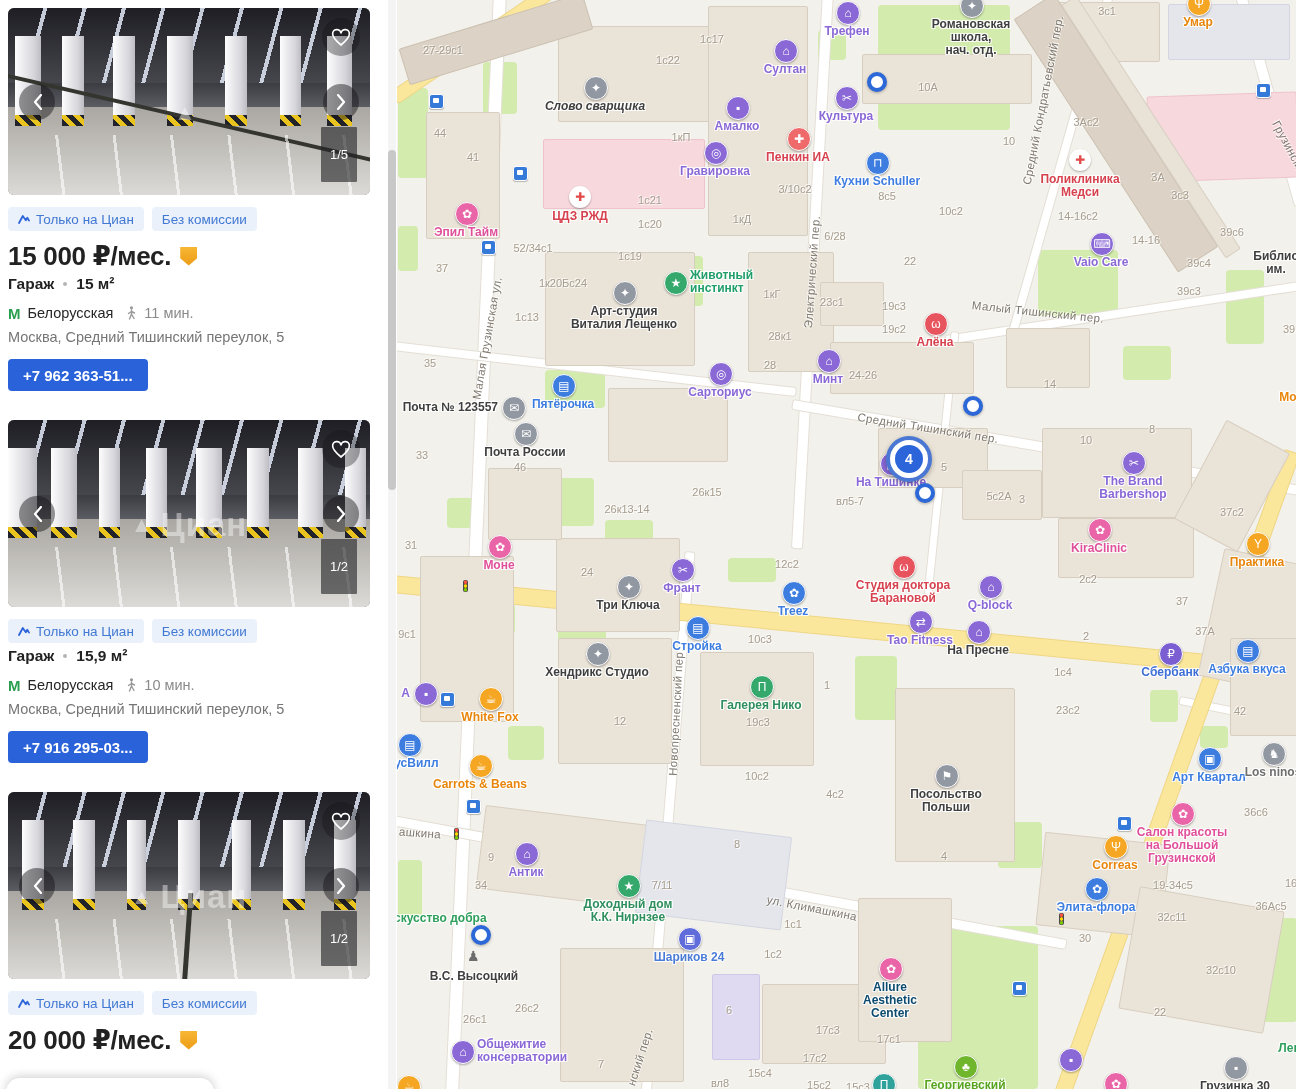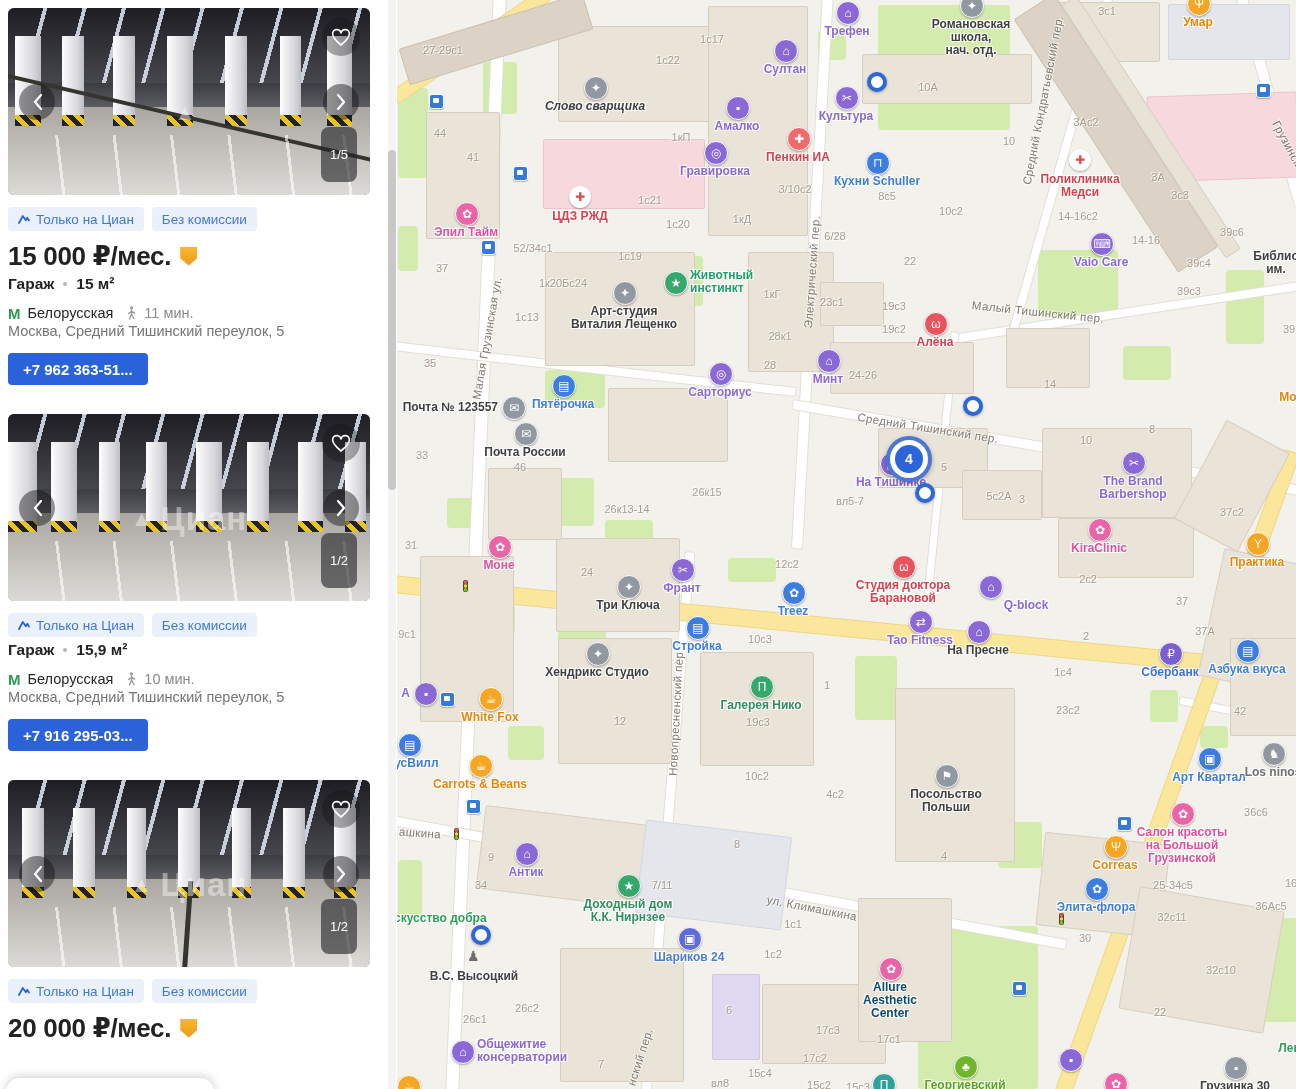--- a/index.html
+++ b/index.html
@@ -20,36 +20,36 @@
     background:repeating-linear-gradient(83deg,rgba(255,255,255,0) 0 54px,rgba(255,255,255,.8) 54px 57px);}
   .wm{position:absolute;left:50%;top:56%;transform:translate(-50%,-50%);display:flex;align-items:center;gap:7px;
     font-size:33px;font-weight:bold;color:rgba(255,255,255,.42);letter-spacing:1px;z-index:3;}
   .wm .wmlogo{font-size:22px;}
   .nav{position:absolute;top:50%;transform:translateY(-50%);width:36px;height:36px;border-radius:50%;
     background:rgba(18,18,20,.45);border:none;display:flex;align-items:center;justify-content:center;cursor:pointer;z-index:4;}
   .prev{left:11px}.next{right:11px}
   .fav{position:absolute;top:10px;right:10px;width:38px;height:38px;border-radius:50%;
     background:rgba(18,18,20,.35);border:none;display:flex;align-items:center;justify-content:center;cursor:pointer;z-index:4;}
   .counter{position:absolute;right:13px;bottom:13px;background:rgba(35,35,38,.62);color:#fff;
-    font-size:13px;padding:20px 9px;border-radius:8px;z-index:4;}
+    font-size:13px;padding:20px 9px;border-radius:1px;z-index:4;}
   .badges{display:flex;gap:8px;margin-top:12px;height:24px;}
   .badge{display:inline-flex;align-items:center;gap:6px;background:#eaf1fb;color:#4178d2;
     font-size:13.5px;padding:0 10px;border-radius:4px;height:24px;white-space:nowrap;}
   .price{margin-top:10px;height:30px;display:flex;align-items:center;gap:9px;
     font-size:26px;font-weight:bold;color:#222;letter-spacing:-.3px;}
   .shield{width:17px;height:19px;background:linear-gradient(#f7b733,#ec9b17);
     clip-path:polygon(0 0,100% 0,100% 62%,50% 100%,0 62%);display:inline-block;}
   .meta{margin-top:2px;height:22px;display:flex;align-items:center;gap:9px;font-size:15.5px;color:#222;}
   .meta b{font-weight:bold;}
   .dot{width:4px;height:4px;border-radius:50%;background:#b5b5b5;display:inline-block;}
   .metro{margin-top:8px;height:20px;display:flex;align-items:center;gap:7px;font-size:14.5px;color:#262626;}
   .mico{color:#2a9e4f;font-weight:bold;font-size:15px;}
   .walk{display:flex;align-items:center;margin-left:6px;}
   .wtime{color:#8a8a8a;}
-  .addr{height:18px;font-size:14.5px;color:#757575;}
+  .addr{margin-top:6px;height:18px;font-size:14.5px;color:#757575;}
   .phone{margin-top:12px;height:32px;padding:0 15px;background:#2962d9;border:none;border-radius:4px;
     color:#fff;font-size:15px;font-weight:bold;cursor:pointer;font-family:inherit;}
   #pscroll{position:absolute;left:388px;top:0;width:8px;height:1089px;background:#f4f4f4;}
   #pthumb{position:absolute;left:0;top:150px;width:8px;height:340px;background:#c8c8c8;border-radius:4px;}
   #bpopup{position:absolute;left:6px;top:1078px;width:208px;height:24px;background:#fff;
     border-radius:14px 14px 0 0;box-shadow:0 -2px 10px rgba(0,0,0,.18);z-index:60;}
   
   #map{position:absolute;left:397px;top:0;width:899px;height:1089px;overflow:hidden;background:#f3f1eb;}
   #maplayer{position:absolute;left:-397px;top:0;width:1296px;height:1089px;}
   .green{position:absolute;background:#d3ecae;border-radius:4px;z-index:1;}
@@ -169,21 +169,21 @@
         <div class="bld bld-b" style="left: 608px; top: 388px; width: 118px; height: 72px;"></div>
         <div class="bld bld-b" style="left: 488px; top: 468px; width: 72px; height: 70px;"></div>
         <div class="bld bld-b" style="left: 1196px; top: 430px; width: 70px; height: 110px; transform: rotate(28deg);"></div>
         <div class="bld bld-b" style="left: 962px; top: 470px; width: 78px; height: 48px;"></div>
         <div class="blabel" style="left: 443px; top: 50px;">27-29с1</div>
         <div class="blabel" style="left: 440px; top: 133px;">44</div>
         <div class="blabel" style="left: 473px; top: 157px;">41</div>
         <div class="blabel" style="left: 668px; top: 60px;">1с22</div>
         <div class="blabel" style="left: 681px; top: 137px;">1кП</div>
         <div class="blabel" style="left: 650px; top: 200px; text-align: right;">1с21</div>
-        <div class="blabel" style="left: 650px; top: 224px; margin-left: 28px;">1с20</div>
+        <div class="blabel" style="left: 650px; top: 224px;">1с20</div>
         <div class="blabel" style="left: 533px; top: 248px;">52/34с1</div>
         <div class="blabel" style="left: 630px; top: 256px;">1с19</div>
         <div class="blabel" style="left: 563px; top: 283px;">1к20Бс24</div>
         <div class="blabel" style="left: 527px; top: 317px;">1с13</div>
         <div class="blabel" style="left: 442px; top: 268px;">37</div>
         <div class="blabel" style="left: 430px; top: 363px;">35</div>
         <div class="blabel" style="left: 422px; top: 455px;">33</div>
         <div class="blabel" style="left: 520px; top: 467px;">46</div>
         <div class="blabel" style="left: 712px; top: 39px;">1с17</div>
         <div class="blabel" style="left: 795px; top: 189px;">3/10с2</div>
@@ -250,21 +250,21 @@
         <div class="blabel" style="left: 815px; top: 1058px;">17с2</div>
         <div class="blabel" style="left: 889px; top: 1039px;">17с1</div>
         <div class="blabel" style="left: 760px; top: 1073px;">15с4</div>
         <div class="blabel" style="left: 819px; top: 1085px;">15с2</div>
         <div class="blabel" style="left: 858px; top: 1087px;">15с3</div>
         <div class="blabel" style="left: 720px; top: 1083px;">вл8</div>
         <div class="blabel" style="left: 475px; top: 1019px;">26с1</div>
         <div class="blabel" style="left: 527px; top: 1008px;">26с2</div>
         <div class="blabel" style="left: 601px; top: 1064px;">7</div>
         <div class="blabel" style="left: 1085px; top: 938px;">30</div>
-        <div class="blabel" style="left: 1173px; top: 885px;">25-34с5</div>
+        <div class="blabel" style="left: 1173px; top: 885px;">19-34с5</div>
         <div class="blabel" style="left: 1172px; top: 917px;">32с11</div>
         <div class="blabel" style="left: 1271px; top: 906px;">36Ас5</div>
         <div class="blabel" style="left: 1291px; top: 883px;">16</div>
         <div class="blabel" style="left: 1221px; top: 970px;">32с10</div>
         <div class="blabel" style="left: 1160px; top: 1012px;">22</div>
         <div class="blabel" style="left: 1256px; top: 812px;">36с6</div>
         <div class="slabel" style="left: 1043px; top: 100px; transform: translate(-50%, -50%) rotate(-79deg);">Средний Кондратьевский пер.</div>
         <div class="slabel" style="left: 1296px; top: 160px; transform: translate(-50%, -50%) rotate(62deg);">Грузинский вал</div>
         <div class="slabel" style="left: 812px; top: 272px; transform: translate(-50%, -50%) rotate(-86deg);">Электрический пер.</div>
         <div class="slabel" style="left: 487px; top: 338px; transform: translate(-50%, -50%) rotate(-80deg);">Малая Грузинская ул.</div>
@@ -391,21 +391,21 @@
         <div class="poi-i" style="left: 671px; top: 558px; background: rgb(138, 104, 214); color: rgb(255, 255, 255);">✂</div>
         <div class="poi-l" style="color: rgb(138, 104, 214); left: 682px; top: 582px; transform: translateX(-50%);">
           <div>Франт</div>
         </div>
         <div class="poi-i" style="left: 892px; top: 555px; background: rgb(232, 84, 94); color: rgb(255, 255, 255);">ω</div>
         <div class="poi-l" style="color: rgb(214, 66, 78); left: 903px; top: 579px; transform: translateX(-50%);">
           <div>Студия доктора</div>
           <div>Барановой</div>
         </div>
         <div class="poi-i" style="left: 979px; top: 575px; background: rgb(138, 104, 214); color: rgb(255, 255, 255);">⌂</div>
-        <div class="poi-l" style="color: rgb(138, 104, 214); left: 990px; top: 599px; transform: translateX(-50%); margin-left: 36px;">
+        <div class="poi-l" style="color: rgb(138, 104, 214); left: 990px; top: 599px; transform: translateX(-50%);">
           <div>Q-block</div>
         </div>
         <div class="poi-i" style="left: 782px; top: 581px; background: rgb(61, 125, 224); color: rgb(255, 255, 255);">✿</div>
         <div class="poi-l" style="color: rgb(61, 125, 224); left: 793px; top: 605px; transform: translateX(-50%);">
           <div>Treez</div>
         </div>
         <div class="poi-i" style="left: 617px; top: 575px; background: rgb(146, 152, 162); color: rgb(255, 255, 255);">✦</div>
         <div class="poi-l" style="color: rgb(63, 63, 63); left: 628px; top: 599px; transform: translateX(-50%);">
           <div>Три Ключа</div>
         </div>

